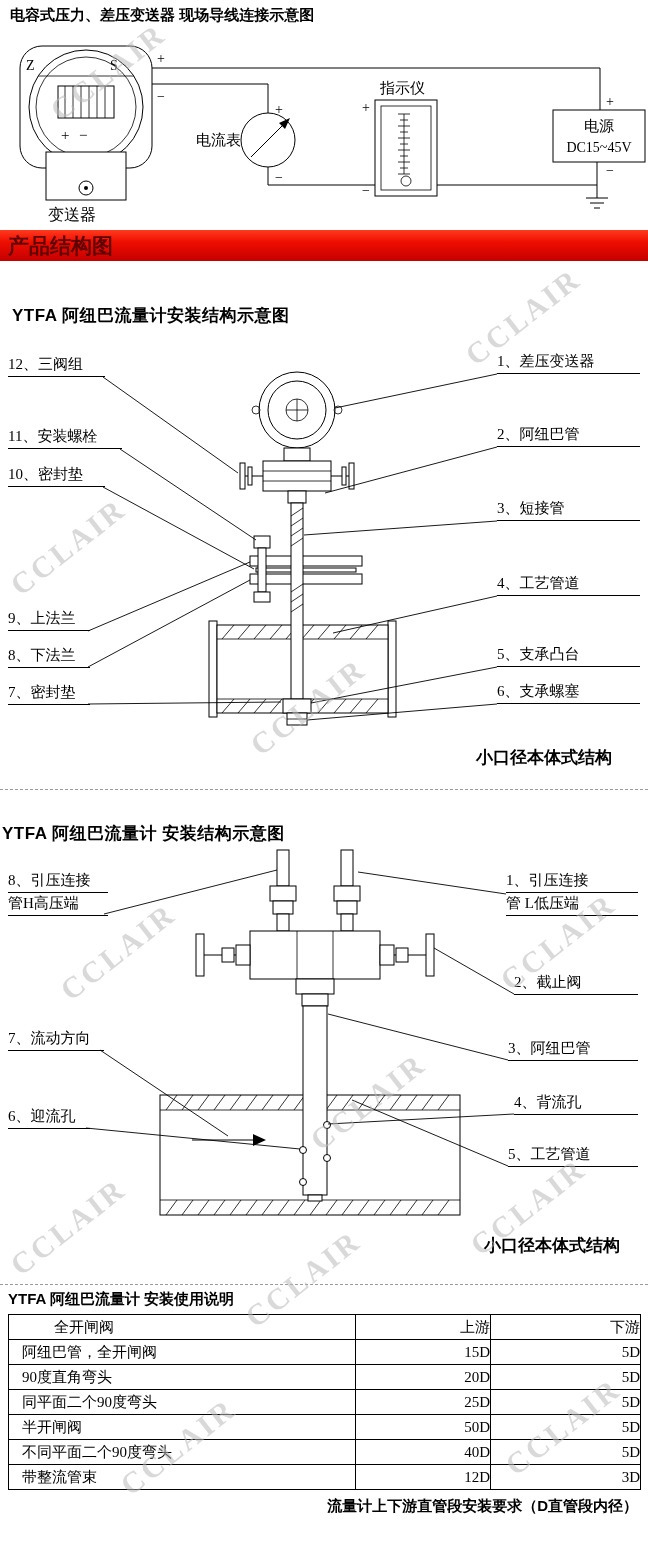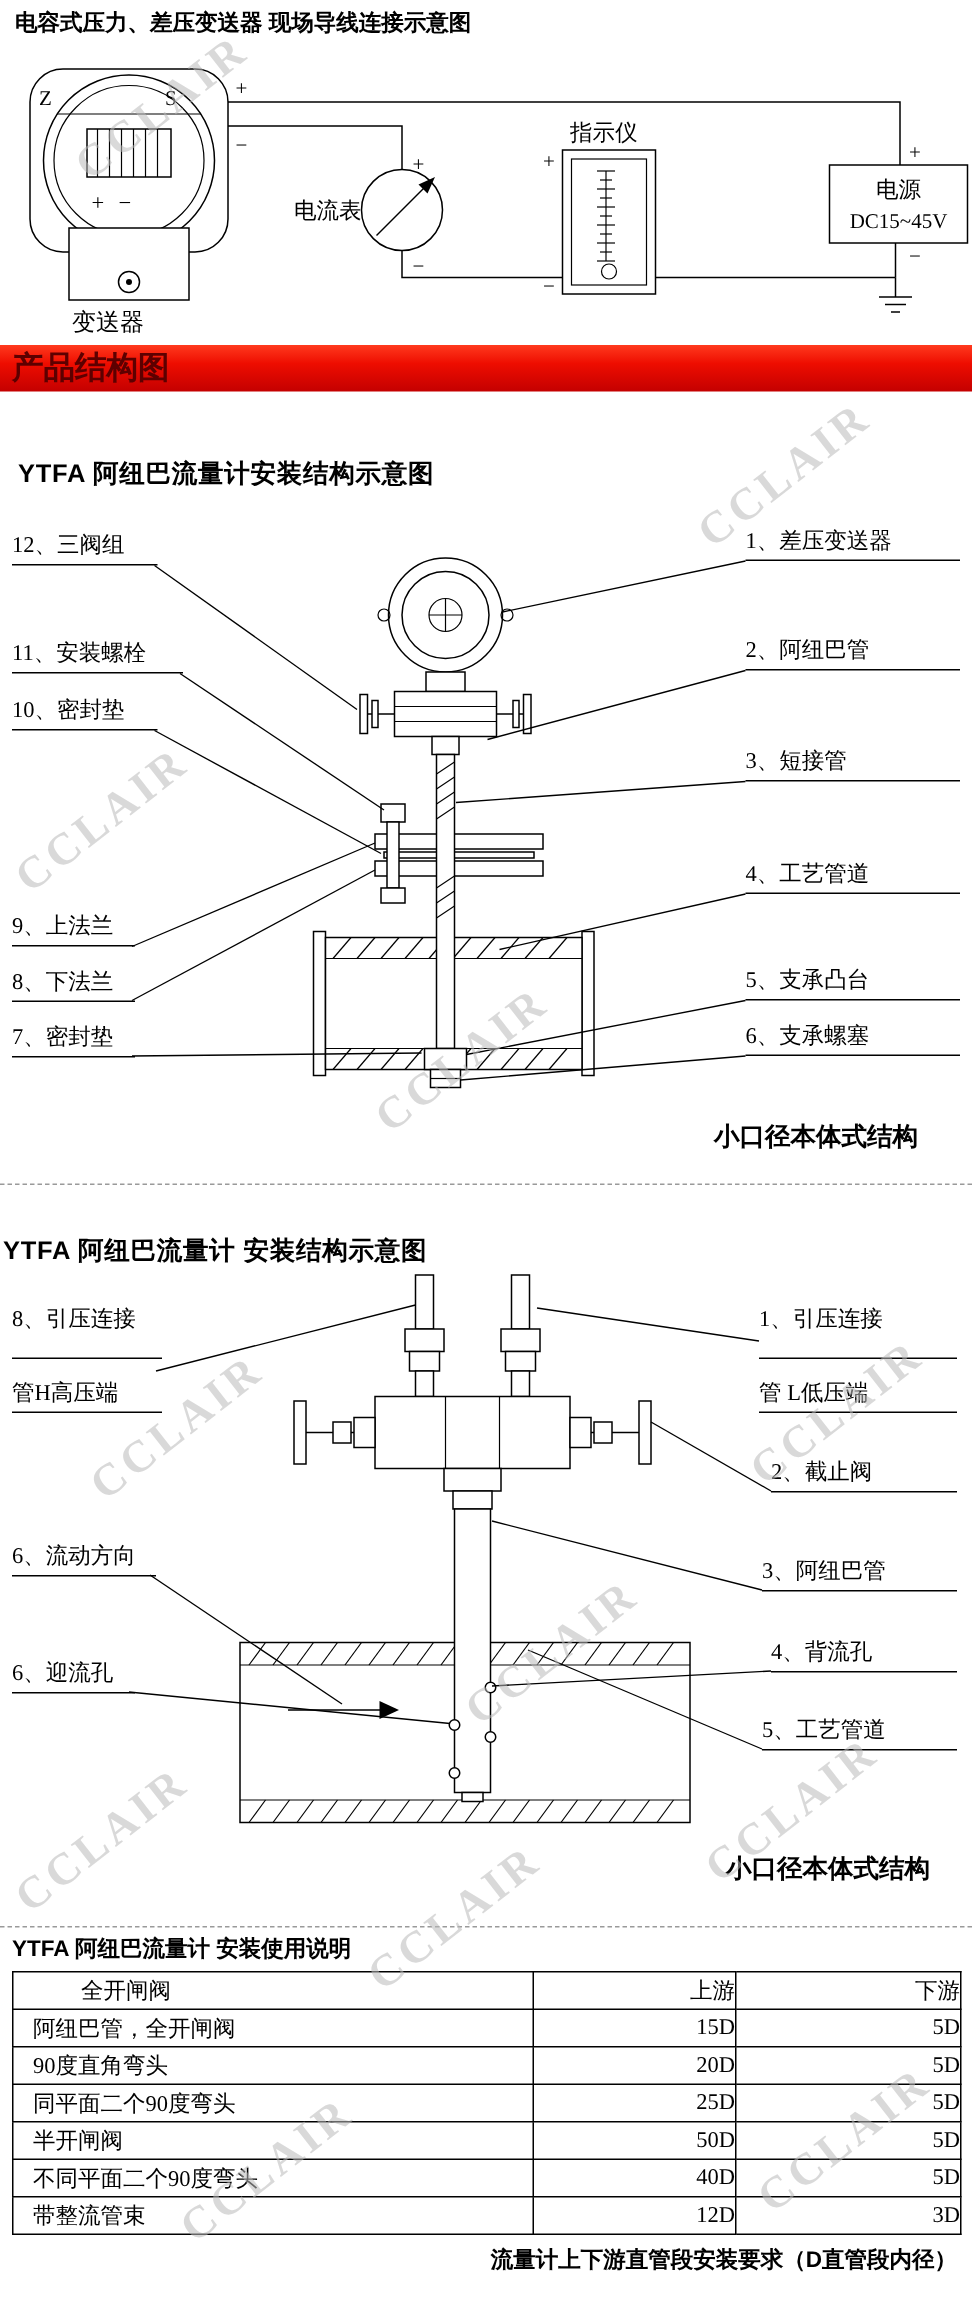--- a/index.html
+++ b/index.html
@@ -7,21 +7,21 @@
   body { font-family:"Liberation Serif","DejaVu Serif",serif; color:#000; }
   #page { position:relative; width:648px; height:1546px; background:#fff; overflow:hidden; margin:0 auto; }
   .abs { position:absolute; }
   .sans { font-family:"Liberation Sans","DejaVu Sans",sans-serif; }
   .doc-title { font-weight:bold; font-size:15px;text-align:center; }
   .section-title { font-weight:bold; font-size:17px; letter-spacing:.5px;margin-top:16px; }
   .banner { left:0; top:230px; width:648px; height:31px;
             background:linear-gradient(180deg,#ff3a1e 0%,#ee0d00 40%,#c40000 100%); }
   .banner-text { font-size:21px; font-weight:bold; color:#5d0000; line-height:31px; padding-left:8px; }
   .callout { font-size:15px; line-height:17px; border-bottom:1px solid #000; padding:0 2px 3px 0; }
-  .callout span { display:block; border-bottom:1px solid #000; padding-bottom:16px; margin-bottom:15px; }
+  .callout span { display:block; border-bottom:1px solid #000; padding-bottom:3px; margin-bottom:2px; }
   .callout span:last-child { border-bottom:none; padding-bottom:0; margin-bottom:0; }
   .caption { font-weight:bold; font-size:17px; }
   .divider { left:0; width:648px; border-top:1px dashed #9a9a9a; height:0; }
   .wm { position:absolute; z-index:9; font-family:"Liberation Serif","DejaVu Serif",serif;
         font-size:30px; font-weight:bold; letter-spacing:3px; color:rgba(185,185,185,.55);
         transform:rotate(-38deg); pointer-events:none; white-space:nowrap; }
   table.install { border-collapse:collapse; width:632px; font-size:15px; table-layout:fixed; background:#fff; }
   table.install th, table.install td { border:1px solid #000; height:25px; font-weight:normal; text-align:right; }
   table.install .c1 { text-align:left; padding-left:13px; }
   table.install th.c1 { padding-left:45px; }
@@ -347,21 +347,21 @@
       <line class="leader" x1="508" y1="222" x2="328" y2="176"></line>
       <line class="leader" x1="514" y1="276" x2="328" y2="286"></line>
       <line class="leader" x1="508" y1="328" x2="352" y2="262"></line>
     </g>
   </svg>
 
   <div class="abs callout" style="left:8px;top:872px;width:100px;border-bottom:none;padding:0">
     <span>8、引压连接</span>
     <span style="border-bottom:1px solid #000;padding-bottom:3px">管H高压端</span>
   </div>
-  <div class="abs callout" style="left:8px;top:1030px;width:96px">6、流动方向</div>
+  <div class="abs callout" style="left:8px;top:1030px;width:96px">7、流动方向</div>
   <div class="abs callout" style="left:8px;top:1108px;width:82px">6、迎流孔</div>
 
   <div class="abs callout" style="left:506px;top:872px;width:132px;border-bottom:none;padding:0">
     <span>1、引压连接</span>
     <span style="border-bottom:1px solid #000;padding-bottom:3px">管 L低压端</span>
   </div>
   <div class="abs callout" style="left:514px;top:974px;width:124px">2、截止阀</div>
   <div class="abs callout" style="left:508px;top:1040px;width:130px">3、阿纽巴管</div>
   <div class="abs callout" style="left:514px;top:1094px;width:124px">4、背流孔</div>
   <div class="abs callout" style="left:508px;top:1146px;width:130px">5、工艺管道</div>

